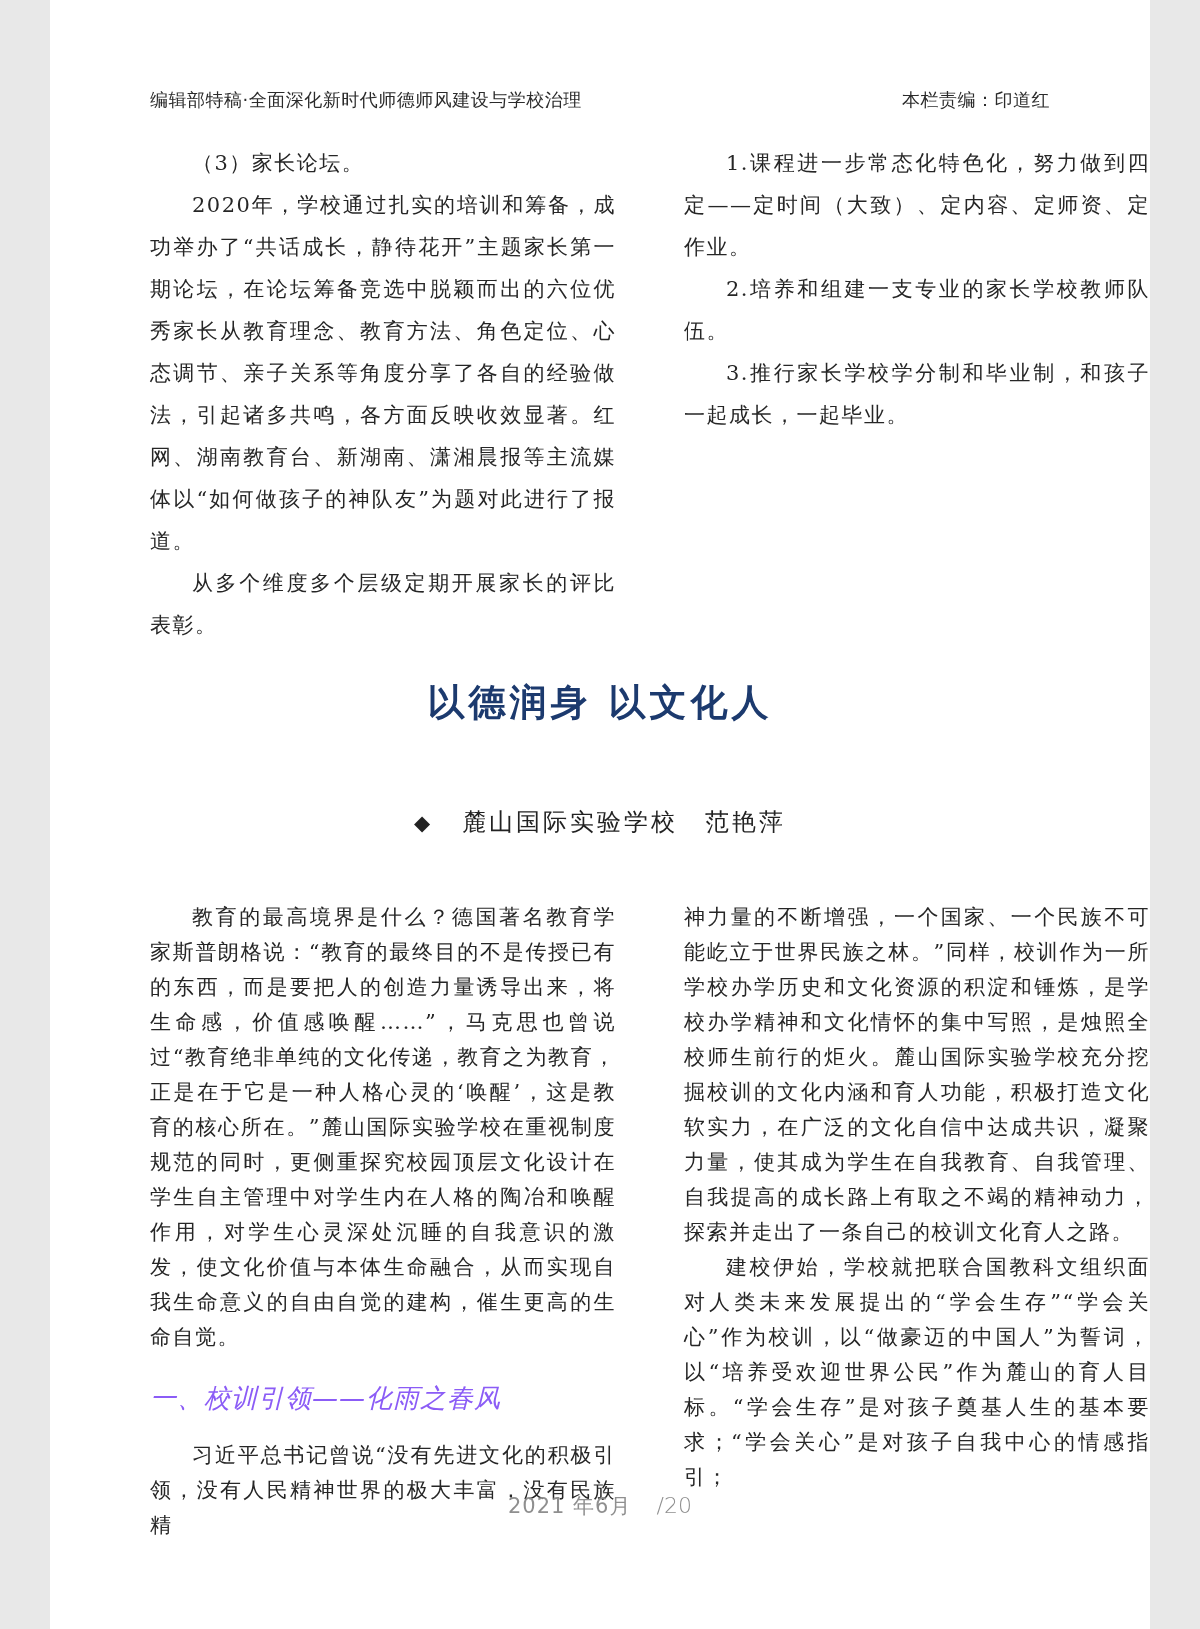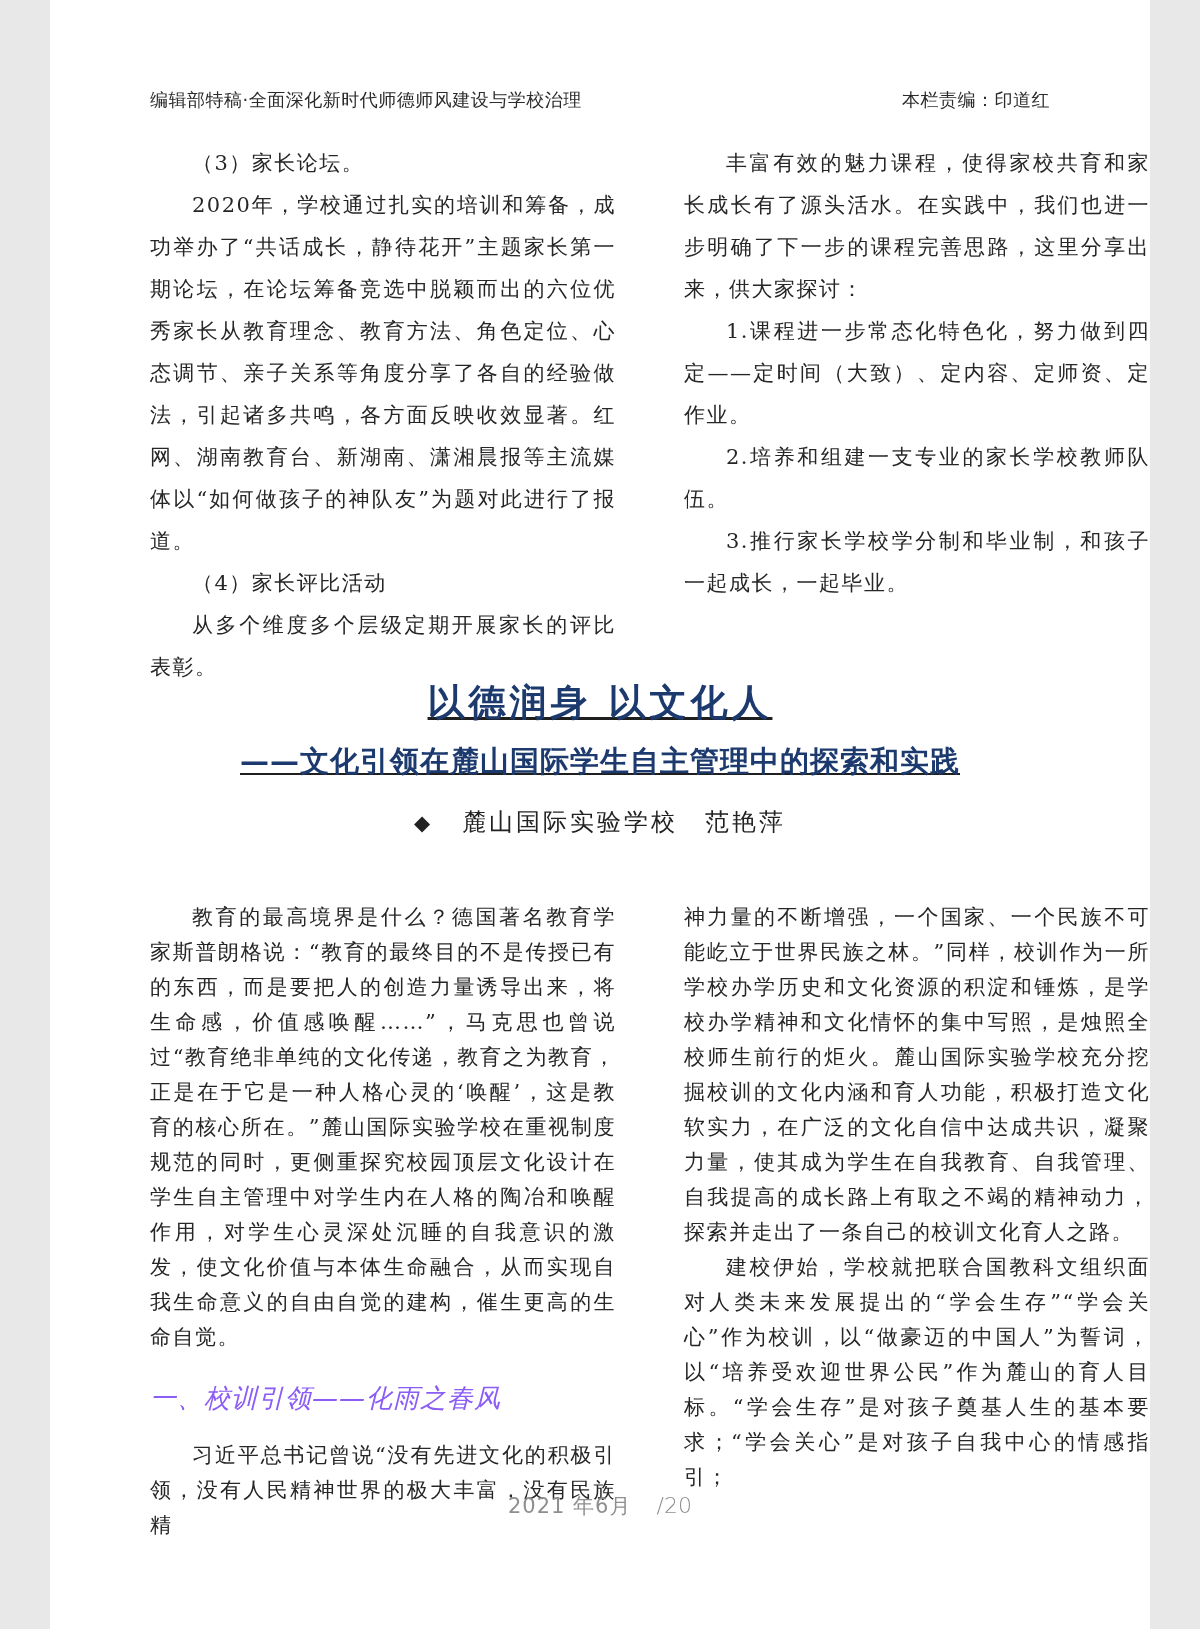--- a/index.html
+++ b/index.html
@@ -44,21 +44,20 @@
     color: #262626;
   }
   .top-section p { line-height: 42px; }
   .body-section p { line-height: 35px; }
   .indent { text-indent: 2em; }
   
   .title-block {
     position: absolute;
     top: 678px; left: 0; right: 0;
     text-align: center;
-    text-decoration: underline;
   }
   .main-title {
     font-size: 37px;
     font-weight: bold;
     letter-spacing: 4px;
     font-family: "DejaVu Serif", "Liberation Serif", serif;
   }
   .sub-title {
     margin-top: 14px;
     font-size: 29px;
@@ -104,34 +103,31 @@
 
   <div class="header">
     <span>编辑部特稿·全面深化新时代师德师风建设与学校治理</span>
     <span>本栏责编：印道红</span>
   </div>
 
   <div class="two-col top-section">
     <div class="col">
       <p class="indent">（3）家长论坛。</p>
       <p class="indent">2020年，学校通过扎实的培训和筹备，成功举办了“共话成长，静待花开”主题家长第一期论坛，在论坛筹备竞选中脱颖而出的六位优秀家长从教育理念、教育方法、角色定位、心态调节、亲子关系等角度分享了各自的经验做法，引起诸多共鸣，各方面反映收效显著。红网、湖南教育台、新湖南、潇湘晨报等主流媒体以“如何做孩子的神队友”为题对此进行了报道。</p>
-      <p class="indent">（4）家长评比活动</p>
       <p class="indent">从多个维度多个层级定期开展家长的评比表彰。</p>
     </div>
     <div class="col">
-      <p class="indent">丰富有效的魅力课程，使得家校共育和家长成长有了源头活水。在实践中，我们也进一步明确了下一步的课程完善思路，这里分享出来，供大家探讨：</p>
       <p class="indent">1.课程进一步常态化特色化，努力做到四定——定时间（大致）、定内容、定师资、定作业。</p>
       <p class="indent">2.培养和组建一支专业的家长学校教师队伍。</p>
       <p class="indent">3.推行家长学校学分制和毕业制，和孩子一起成长，一起毕业。</p>
     </div>
   </div>
 
   <div class="title-block">
     <div class="main-title" style="color:#1c3a6e">以德润身 以文化人</div>
-    <div class="sub-title" style="color:#1c3a6e">——文化引领在麓山国际学生自主管理中的探索和实践</div>
   </div>
 
   <div class="author-line">
     <span class="bullet">◆</span>
     <span>麓山国际实验学校　范艳萍</span>
   </div>
 
   <div class="two-col body-section">
     <div class="col">
       <p class="indent">教育的最高境界是什么？德国著名教育学家斯普朗格说：“教育的最终目的不是传授已有的东西，而是要把人的创造力量诱导出来，将生命感，价值感唤醒……”，马克思也曾说过“教育绝非单纯的文化传递，教育之为教育，正是在于它是一种人格心灵的‘唤醒’，这是教育的核心所在。”麓山国际实验学校在重视制度规范的同时，更侧重探究校园顶层文化设计在学生自主管理中对学生内在人格的陶冶和唤醒作用，对学生心灵深处沉睡的自我意识的激发，使文化价值与本体生命融合，从而实现自我生命意义的自由自觉的建构，催生更高的生命自觉。</p>

